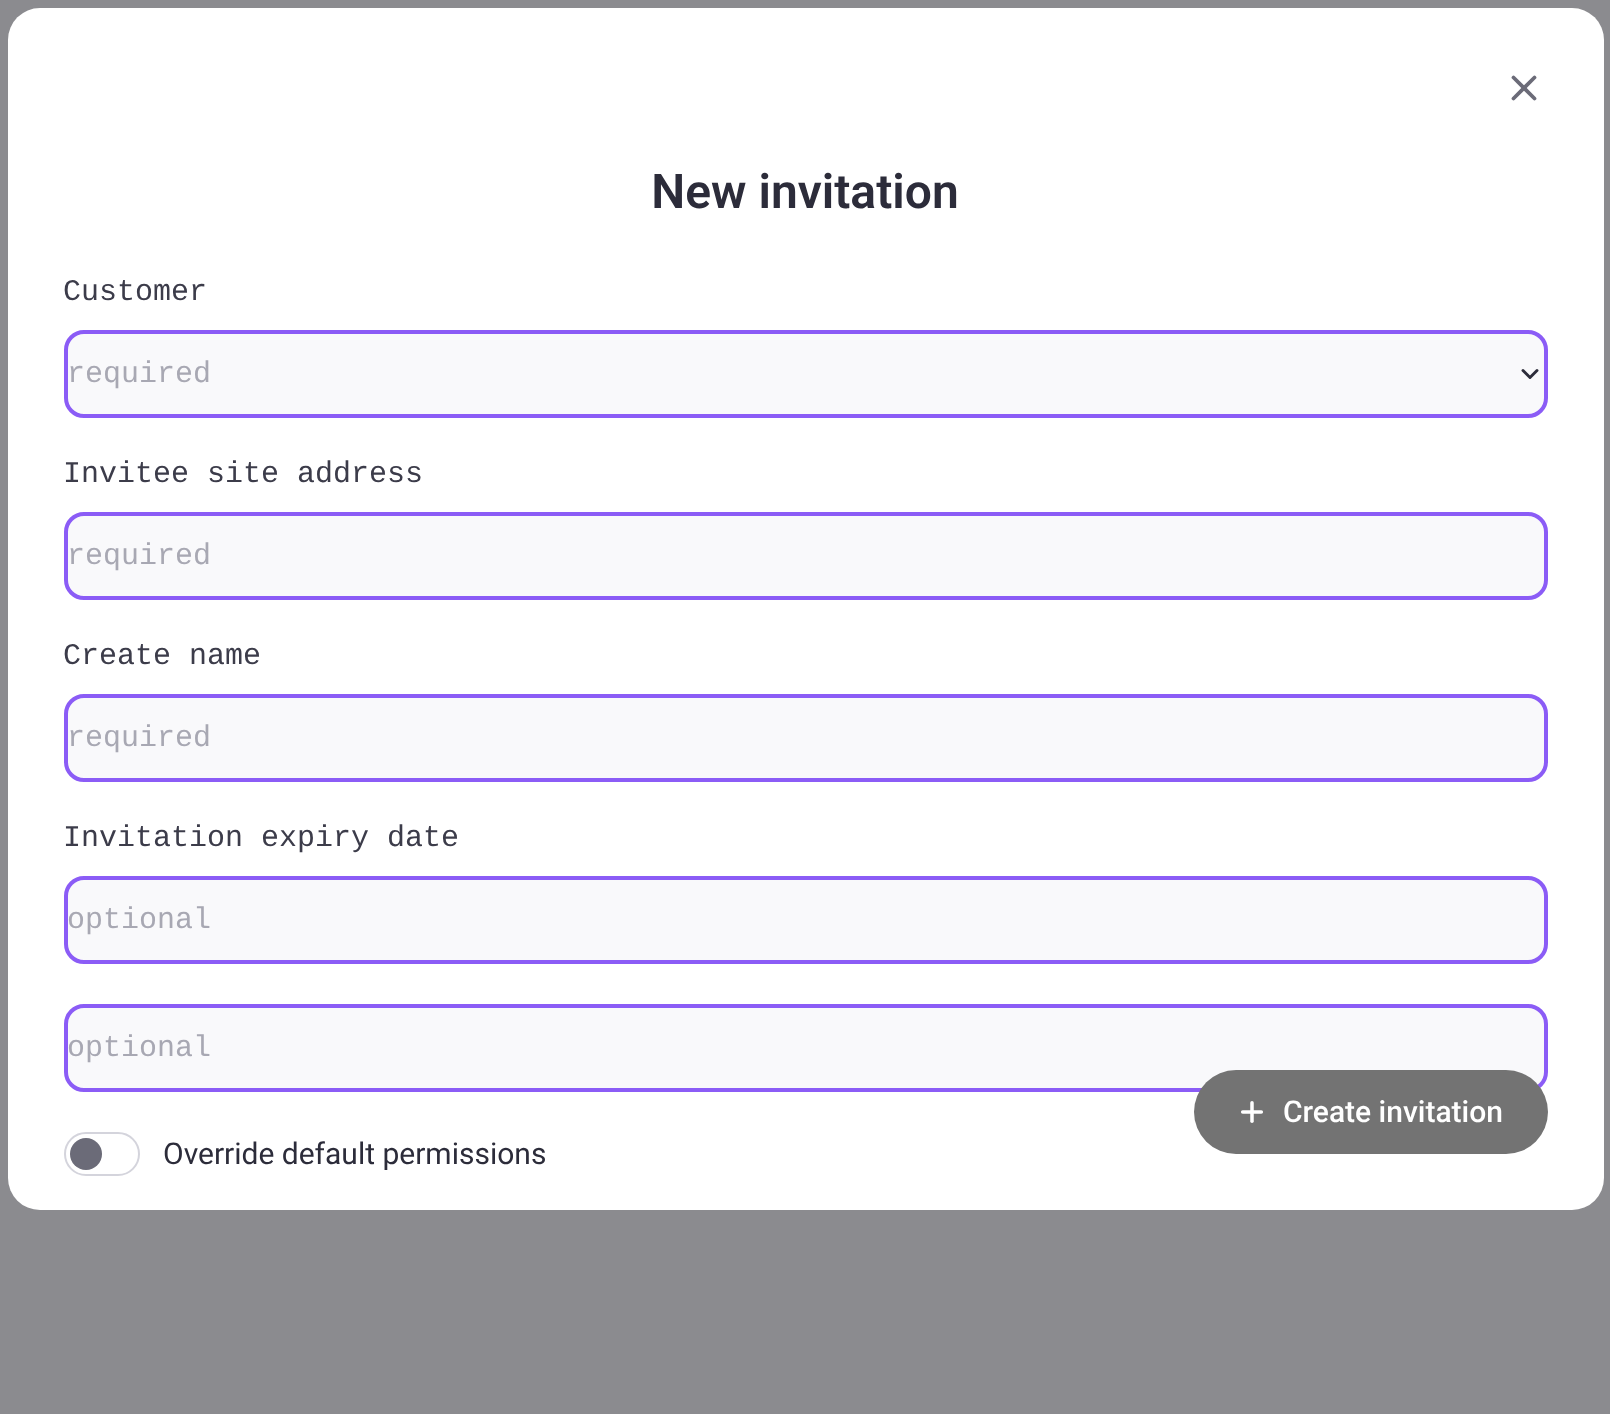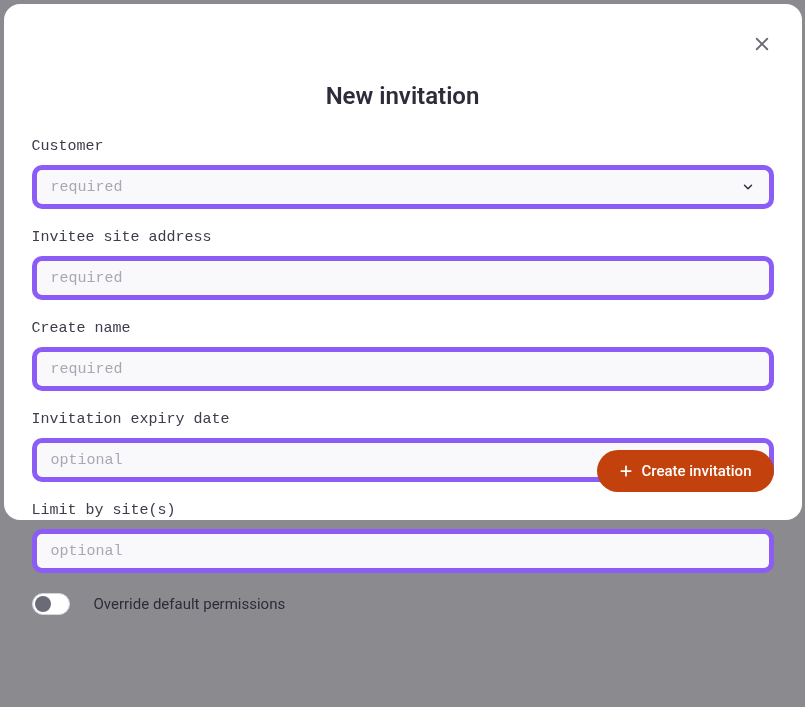--- a/index.html
+++ b/index.html
@@ -15,21 +15,21 @@
       display: flex;
       align-items: flex-start;
       justify-content: center;
       padding-top: 4px;
       overflow: hidden;
     }
     .modal {
       background: #ffffff;
       border-radius: 16px;
       width: 798px;
-      height: 516px;
+      height: 601px;
       position: relative;
       padding: 28px 28px 28px 28px;
     }
     .close-btn {
       position: absolute;
       top: 28px;
       right: 28px;
       width: 24px;
       height: 24px;
       background: transparent;
@@ -59,24 +59,24 @@
     .form-label {
       display: block;
       font-size: 15px;
       color: #3c3c4a;
       margin-bottom: 10px;
       font-weight: 400;
     }
     .form-input, .form-select-wrap {
       width: 100%;
       height: 44px;
-      border: 5px solid #8b5cf6;
+      border: 2px solid #8b5cf6;
       border-radius: 10px;
       background: #f9f9fb;
-      padding: 0 14px;
+      padding: 0 0;
       font-size: 15px;
       color: #2c2c3a;
       outline: none;
       font-family: inherit;
     }
     .form-input::placeholder {
       color: #a8a8b3;
     }
     .form-select-wrap {
       display: flex;
@@ -87,21 +87,21 @@
     .select-placeholder {
       color: #a8a8b3;
       font-size: 15px;
     }
     .chevron {
       color: #2c2c3a;
     }
     .toggle-row {
       display: flex;
       align-items: center;
-      gap: 24px;
+      gap: 12px;
       margin-top: 18px;
     }
     .toggle {
       width: 38px;
       height: 22px;
       border-radius: 11px;
       background: #ffffff;
       border: 1px solid #d4d4dc;
       position: relative;
       cursor: pointer;
@@ -116,21 +116,21 @@
       background: #6b6b78;
     }
     .toggle-label {
       font-size: 15px;
       color: #2c2c3a;
     }
     .create-btn {
       position: absolute;
       bottom: 28px;
       right: 28px;
-      background: #c2410c;
+      background: #737373;
       color: #ffffff;
       border: none;
       border-radius: 24px;
       padding: 12px 22px;
       font-size: 15px;
       font-weight: 500;
       cursor: pointer;
       display: flex;
       align-items: center;
       gap: 8px;
@@ -174,21 +174,20 @@
     <label class="form-label">Create name</label>
     <input type="text" class="form-input" placeholder="required" style="">
   </div>
 
   <div class="form-group">
     <label class="form-label">Invitation expiry date</label>
     <input type="text" class="form-input" placeholder="optional" style="">
   </div>
 
   <div class="form-group">
-    <label class="form-label">Limit by site(s)</label>
     <input type="text" class="form-input" placeholder="optional" style="">
   </div>
 
   <div class="toggle-row">
     <div class="toggle">
       <div class="toggle-knob"></div>
     </div>
     <span class="toggle-label">Override default permissions</span>
   </div>
 

